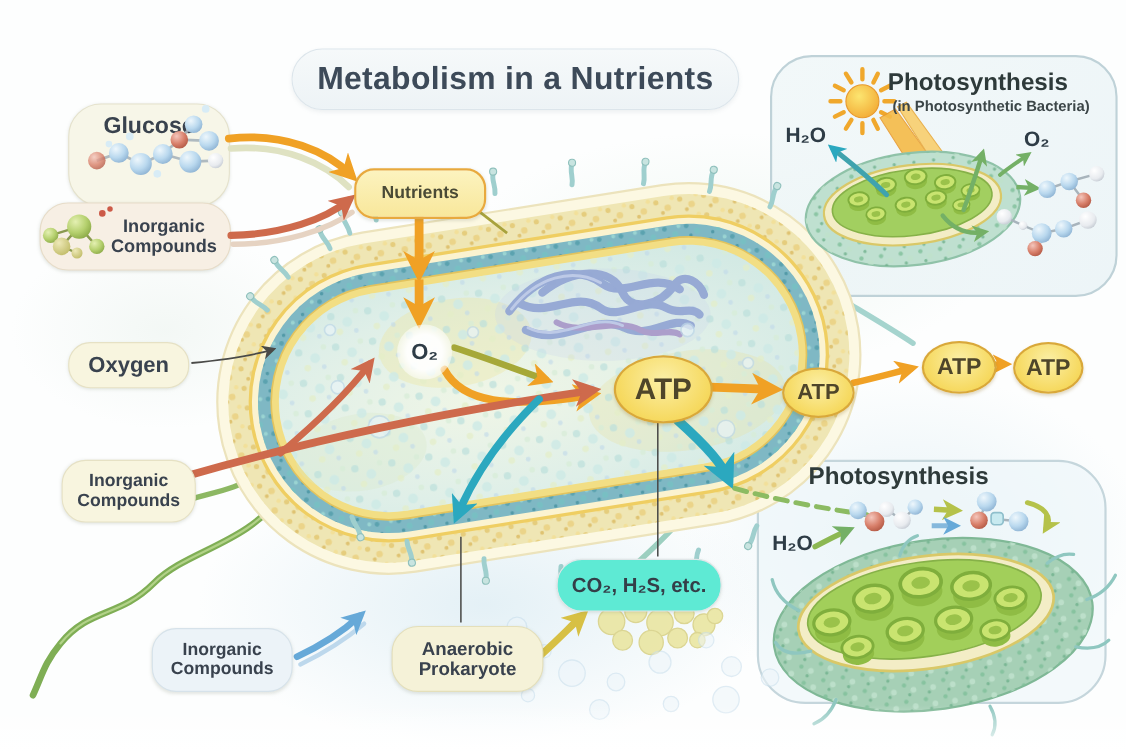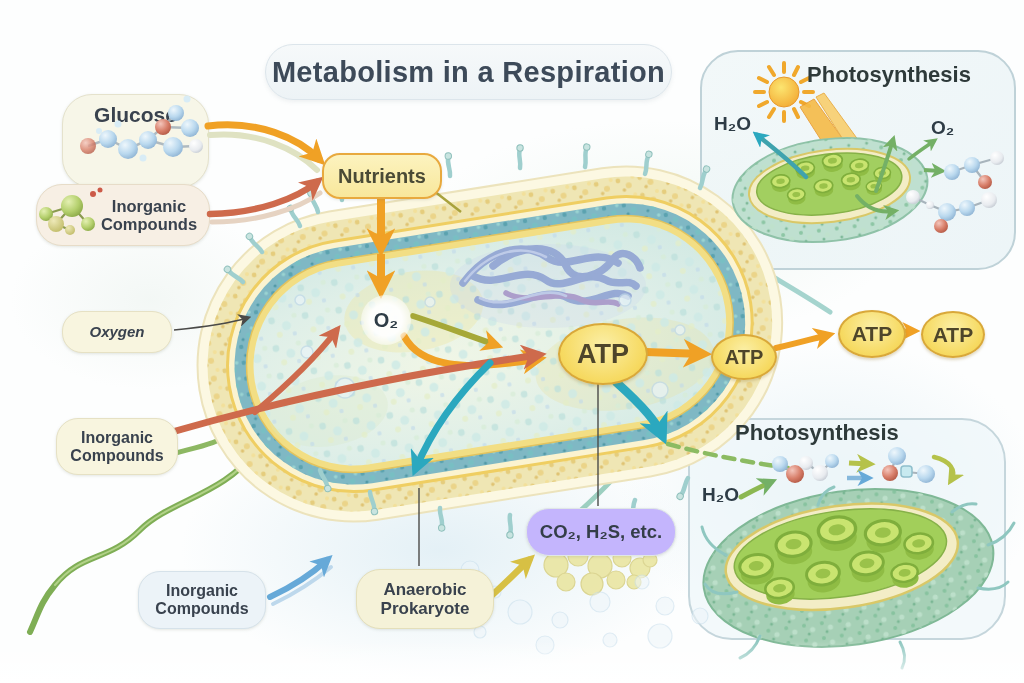--- a/index.html
+++ b/index.html
@@ -388,57 +388,58 @@
         </g>
       <circle cx="897" cy="456" r="9" fill="url(#gBlue)"></circle>
         <circle cx="890" cy="473" r="8" fill="url(#gRed)"></circle>
       <rect x="901" y="466" width="11" height="11" rx="3" fill="#c8eaf0" stroke="#8fbfcc" stroke-width="1.5"></rect>
       <circle cx="926" cy="474" r="9" fill="url(#gBlue)"></circle>
     </g>
   </svg>
 
   <div class="fade"></div>
 
-  <div class="title-pill">Metabolism in a Respiration</div>
+  <div class="title-pill">Metabolism in a Nutrients</div>
 
   <div class="pill z3" style="left:62px;top:311px;width:108px;height:40px;background:#f8f5df;border:1.5px solid #e6e1c4;border-radius:20px;">
-    <span style="font-size:15px;font-style:italic;">Oxygen</span>
+    <span style="font-size:20px;">Oxygen</span>
   </div>
   <div class="pill z3" style="left:56px;top:418px;width:120px;height:55px;background:#f8f5df;border:1.5px solid #e6e1c4;border-radius:22px;">
     <span style="font-size:16px;width:110px;">Inorganic Compounds</span>
   </div>
   <div class="pill z3" style="left:138px;top:571px;width:126px;height:56px;background:#ecf3f8;border:1.5px solid #d6e2ea;border-radius:22px;">
     <span style="font-size:16px;width:116px;">Inorganic Compounds</span>
   </div>
   <div class="pill z3" style="left:356px;top:569px;width:136px;height:58px;background:#f5f2d8;border:1.5px solid #e4dfba;border-radius:24px;">
     <span style="font-size:17px;width:126px;">Anaerobic Prokaryote</span>
   </div>
-  <div class="pill z3" style="left:526px;top:508px;width:148px;height:46px;background:#c4b5fd;border:1.5px solid #e0e6e8;border-radius:23px;">
+  <div class="pill z3" style="left:506px;top:508px;width:148px;height:46px;background:#5eead4;border:1.5px solid #e0e6e8;border-radius:23px;">
     <span style="font-size:18.5px;color:#343e48;">CO₂, H₂S, etc.</span>
   </div>
   <div class="pill z3" style="left:322px;top:153px;width:116px;height:42px;background:linear-gradient(180deg,#fcf3bf,#f8e79b);border:2.5px solid #e8a93e;border-radius:18px;">
-    <span style="font-size:20px;color:#4a4a36;">Nutrients</span>
+    <span style="font-size:16px;color:#4a4a36;">Nutrients</span>
   </div>
   <div class="pill z3" style="left:361px;top:295px;width:50px;height:50px;background:radial-gradient(circle,rgba(255,255,255,.95) 45%,rgba(244,250,248,0) 100%);box-shadow:none;border-radius:50%;">
     <span style="font-size:20px;color:#2e3c46;">O₂</span>
   </div>
 
   <div class="atp" style="left:558px;top:323px;width:86px;height:58px;font-size:27px;">
     <span>ATP</span>
   </div>
   <div class="atp" style="left:711px;top:334px;width:62px;height:42px;font-size:20px;">
     <span>ATP</span>
   </div>
   <div class="atp" style="left:838px;top:310px;width:64px;height:44px;font-size:21px;">
     <span>ATP</span>
   </div>
   <div class="atp" style="left:921px;top:311px;width:60px;height:43px;font-size:21px;">
     <span>ATP</span>
   </div>
 
   <div class="txt" style="left:786px;top:62px;width:206px;text-align:center;font-size:22px;font-weight:700;color:#2e3a3a;">Photosynthesis</div>
+  <div class="txt" style="left:788px;top:89px;width:226px;text-align:center;font-size:13.5px;font-weight:600;color:#3c4648;">(in Photosynthetic Bacteria)</div>
   <div class="txt" style="left:714px;top:113px;font-size:19px;color:#2e3c46;">H₂O</div>
   <div class="txt" style="left:931px;top:117px;font-size:19px;color:#2e3c46;">O₂</div>
 
   <div class="txt" style="left:735px;top:420px;font-size:22px;font-weight:700;color:#2e3a3a;">Photosynthesis</div>
   <div class="txt" style="left:702px;top:484px;font-size:19px;color:#2e3c46;">H₂O</div>
 
 </div>
 
 </body></html>

